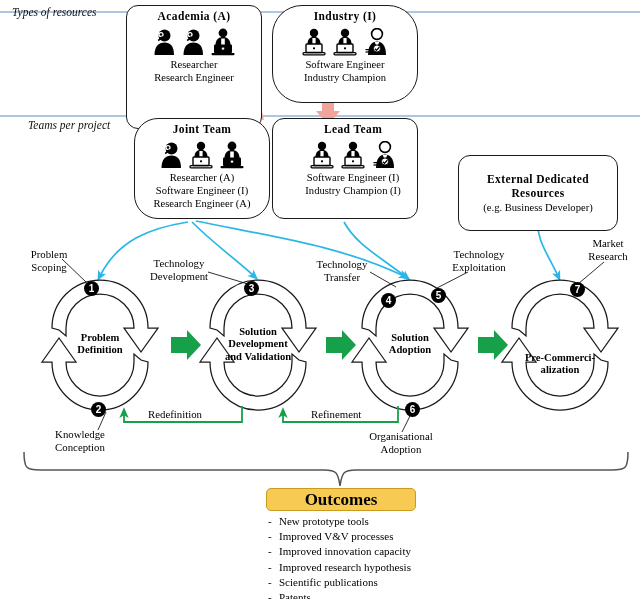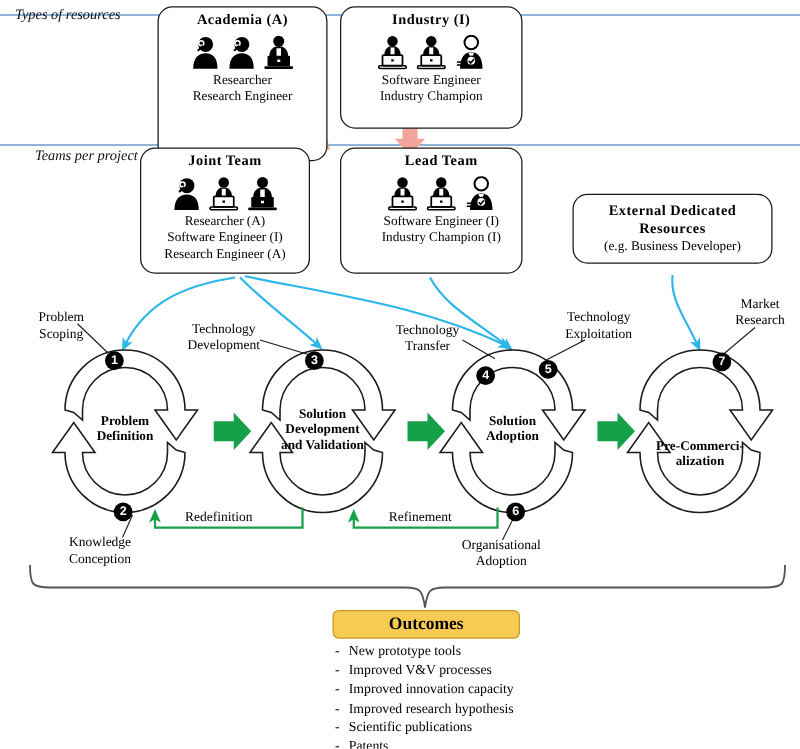--- a/index.html
+++ b/index.html
@@ -60,24 +60,24 @@
     justify-content: center;
     align-items: flex-end;
     gap: 7px;
     margin-top: 4px;
     height: 30px;
   }
   .person-ico { display: block; }
 
   
   #box-academia { left: 126px; top: 5px;  width: 136px; height: 124px; }
-  #box-industry { left: 272px; top: 5px;  width: 146px; height: 98px; }
-  #box-joint    { left: 112px; top: 118px; width: 136px; height: 101px; }
+  #box-industry { left: 272px; top: 5px;  width: 146px; height: 98px; border-radius: 30px; }
+  #box-joint    { left: 134px; top: 118px; width: 136px; height: 101px; border-radius: 24px; }
   #box-lead     { left: 272px; top: 118px; width: 146px; height: 101px; padding-left: 16px; }
-  #box-external { left: 458px; top: 155px; width: 160px; height: 56px;
+  #box-external { left: 458px; top: 155px; width: 160px; height: 76px;
                   display:flex; flex-direction:column; justify-content:center; }
   #box-external .rbox-title { margin-top: 0; line-height: 13.5px; white-space: normal;}
   #box-external .ext-sub { font-size: 10.6px; margin-top: 2px; white-space: nowrap; }
 
   
   .stage-title {
     position: absolute;
     font-weight: bold;
     font-size: 10.6px;
     line-height: 12.4px;
@@ -119,21 +119,21 @@
   
   #outcomes-box {
     position: absolute;
     left: 266px; top: 488px;
     width: 148px; height: 21px;
     background: #F7CB53;
     border: 1.2px solid #C99A1E;
     border-radius: 5px;
     display: flex; align-items: center; justify-content: center;
     font-weight: bold;
-    font-size: 14px;
+    font-size: 17px;
   }
   #outcomes-list {
     position: absolute;
     left: 268px; top: 514px;
     font-size: 11px;
     line-height: 15.2px;
   }
   #outcomes-list div { white-space: nowrap; }
   #outcomes-list .dash { display: inline-block; width: 11px; }
 </style>

